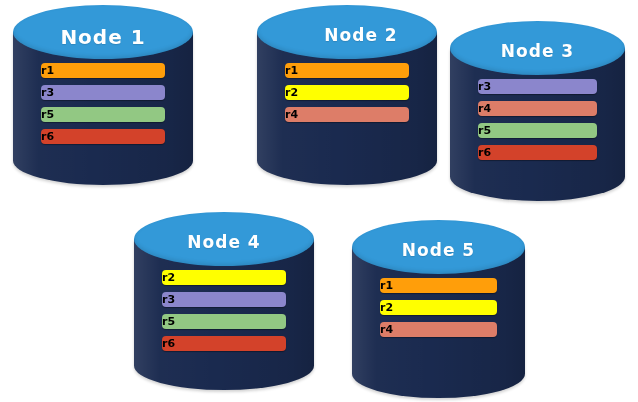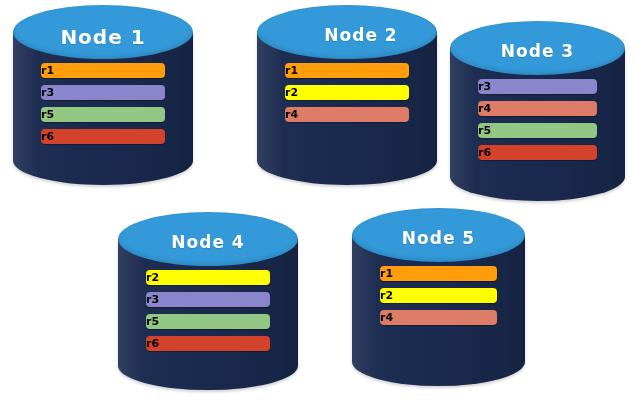--- a/index.html
+++ b/index.html
@@ -94,32 +94,32 @@
       <div class="cyl-body" style="top: 27px; width: 175px; height: 153px; background: rgb(26, 42, 79);"></div>
       <div class="cyl-top" style="width: 175px; height: 54px; background: rgb(51, 153, 216);"></div>
       <div class="cyl-label" style="top: 20px; font-size: 17px; color: rgb(255, 255, 255);">Node 3</div>
       <div class="bars" style="top: 58px; height: 88px;">
         <div class="bar" style="top: 0px; left: 28px; width: 119px; background: rgb(139, 134, 204);">r3</div>
         <div class="bar" style="top: 22px; left: 28px; width: 119px; background: rgb(221, 125, 104);">r4</div>
         <div class="bar" style="top: 44px; left: 28px; width: 119px; background: rgb(146, 200, 131);">r5</div>
         <div class="bar" style="top: 66px; left: 28px; width: 119px; background: rgb(211, 66, 42);">r6</div>
       </div>
     </div>
-    <div class="node" style="left: 118px; top: 212px; width: 180px; height: 178px;">
+    <div class="node" style="left: 134px; top: 212px; width: 180px; height: 178px;">
       <div class="cyl-body" style="top: 27px; width: 180px; height: 151px; background: rgb(26, 42, 79);"></div>
       <div class="cyl-top" style="width: 180px; height: 54px; background: rgb(51, 153, 216);"></div>
       <div class="cyl-label" style="top: 20px; font-size: 17px; color: rgb(255, 255, 255);">Node 4</div>
       <div class="bars" style="top: 58px; height: 88px;">
         <div class="bar" style="top: 0px; left: 28px; width: 124px; background: rgb(255, 255, 0);">r2</div>
         <div class="bar" style="top: 22px; left: 28px; width: 124px; background: rgb(139, 134, 204);">r3</div>
         <div class="bar" style="top: 44px; left: 28px; width: 124px; background: rgb(146, 200, 131);">r5</div>
         <div class="bar" style="top: 66px; left: 28px; width: 124px; background: rgb(211, 66, 42);">r6</div>
       </div>
     </div>
-    <div class="node" style="left: 352px; top: 208px; width: 173px; height: 178px;">
+    <div class="node" style="left: 352px; top: 220px; width: 173px; height: 178px;">
       <div class="cyl-body" style="top: 27px; width: 173px; height: 151px; background: rgb(26, 42, 79);"></div>
       <div class="cyl-top" style="width: 173px; height: 54px; background: rgb(51, 153, 216);"></div>
       <div class="cyl-label" style="top: 20px; font-size: 17px; color: rgb(255, 255, 255);">Node 5</div>
       <div class="bars" style="top: 58px; height: 66px;">
         <div class="bar" style="top: 0px; left: 28px; width: 117px; background: rgb(255, 158, 10);">r1</div>
         <div class="bar" style="top: 22px; left: 28px; width: 117px; background: rgb(255, 255, 0);">r2</div>
         <div class="bar" style="top: 44px; left: 28px; width: 117px; background: rgb(221, 125, 104);">r4</div>
       </div>
     </div>
   </div>

